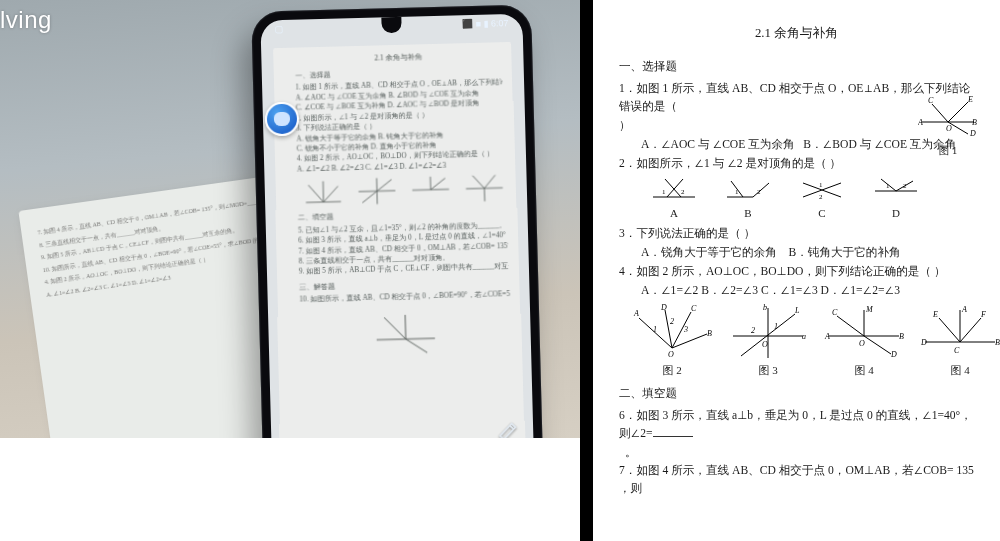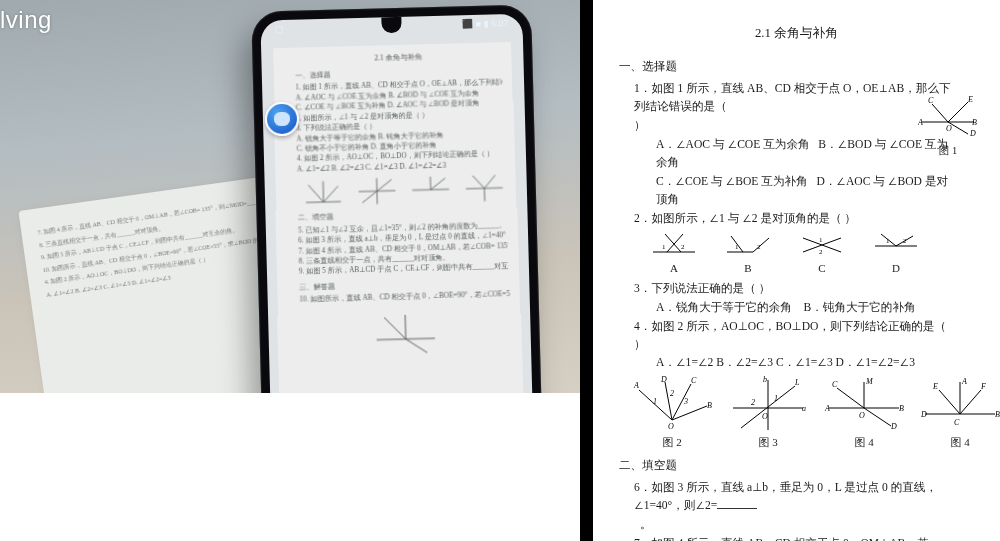--- a/index.html
+++ b/index.html
@@ -8,21 +8,21 @@
     height: 541px;
     display: flex;
     font-family: "SimSun", "宋体", serif;
     overflow: hidden;
     background: #fff;
   }
 
   
   .left-photo {
     width: 580px;
-    height: 393px;
+    height: 438px;
     background: linear-gradient(175deg, #9fa9ae 0%, #b4bdc2 35%, #cbc4b8 70%, #d6cfc3 100%);
     position: relative;
     overflow: hidden;
   }
   .left-caption {
     position: absolute;
     top: 6px; left: 0;
     font-family: Arial, sans-serif;
     color: #fff;
     font-size: 24px;
@@ -147,21 +147,21 @@
     flex: 1;
     background: #fff;
     padding: 16px 26px 12px 26px;
     font-size: 11.6px;
     line-height: 1.55;
     color: #1a1a1a;
     overflow: hidden;
   }
   .right-doc .doc-title { text-align: center; margin: 8px 0 14px; font-size: 12.8px; }
   .right-doc .section { margin: 6px 0 4px; }
-  .right-doc p { margin: 1px 15px; }
+  .right-doc p { margin: 1px 0; }
   .right-doc .indent { padding-left: 22px; }
   .blank {
     display: inline-block; border-bottom: 1px solid #333;
     min-width: 40px; height: 0.95em; vertical-align: baseline;
   }
   .blank.w60 { min-width: 58px; }
 
   .q1-wrap { position: relative; }
   .fig1-box {
     position: absolute; right: -6px; top: 14px;
@@ -294,21 +294,20 @@
 
 <div class="right-doc">
   <div class="doc-title">2.1 余角与补角</div>
 
   <p class="section">一、选择题</p>
 
   <div class="q1-wrap">
     <p><span>1．如图 1 所示，直线 AB、CD 相交于点 O，OE⊥AB，那么下列结论错误的是（</span></p>
     <p><span>）</span></p>
     <p class="indent"><span>A．∠AOC 与 ∠COE 互为余角</span>&nbsp;&nbsp;&nbsp;<span>B．∠BOD 与 ∠COE 互为余角</span></p>
-    <p class="indent"><span>C．∠COE 与 ∠BOE 互为补角</span>&nbsp;&nbsp;&nbsp;<span>D．∠AOC 与 ∠BOD 是对顶角</span></p>
     <div class="fig1-box">
       <svg width="60" height="42" viewBox="0 0 60 42">
         <g stroke="#000" stroke-width="1" fill="none">
           <line x1="4" y1="28" x2="56" y2="28"></line>
           <line x1="30" y1="28" x2="50" y2="8"></line>
           <line x1="30" y1="28" x2="14" y2="10"></line>
           <line x1="30" y1="28" x2="50" y2="40"></line>
         </g>
         <g font-size="8" fill="#000" font-style="italic">
           <text x="10" y="9">C</text>

